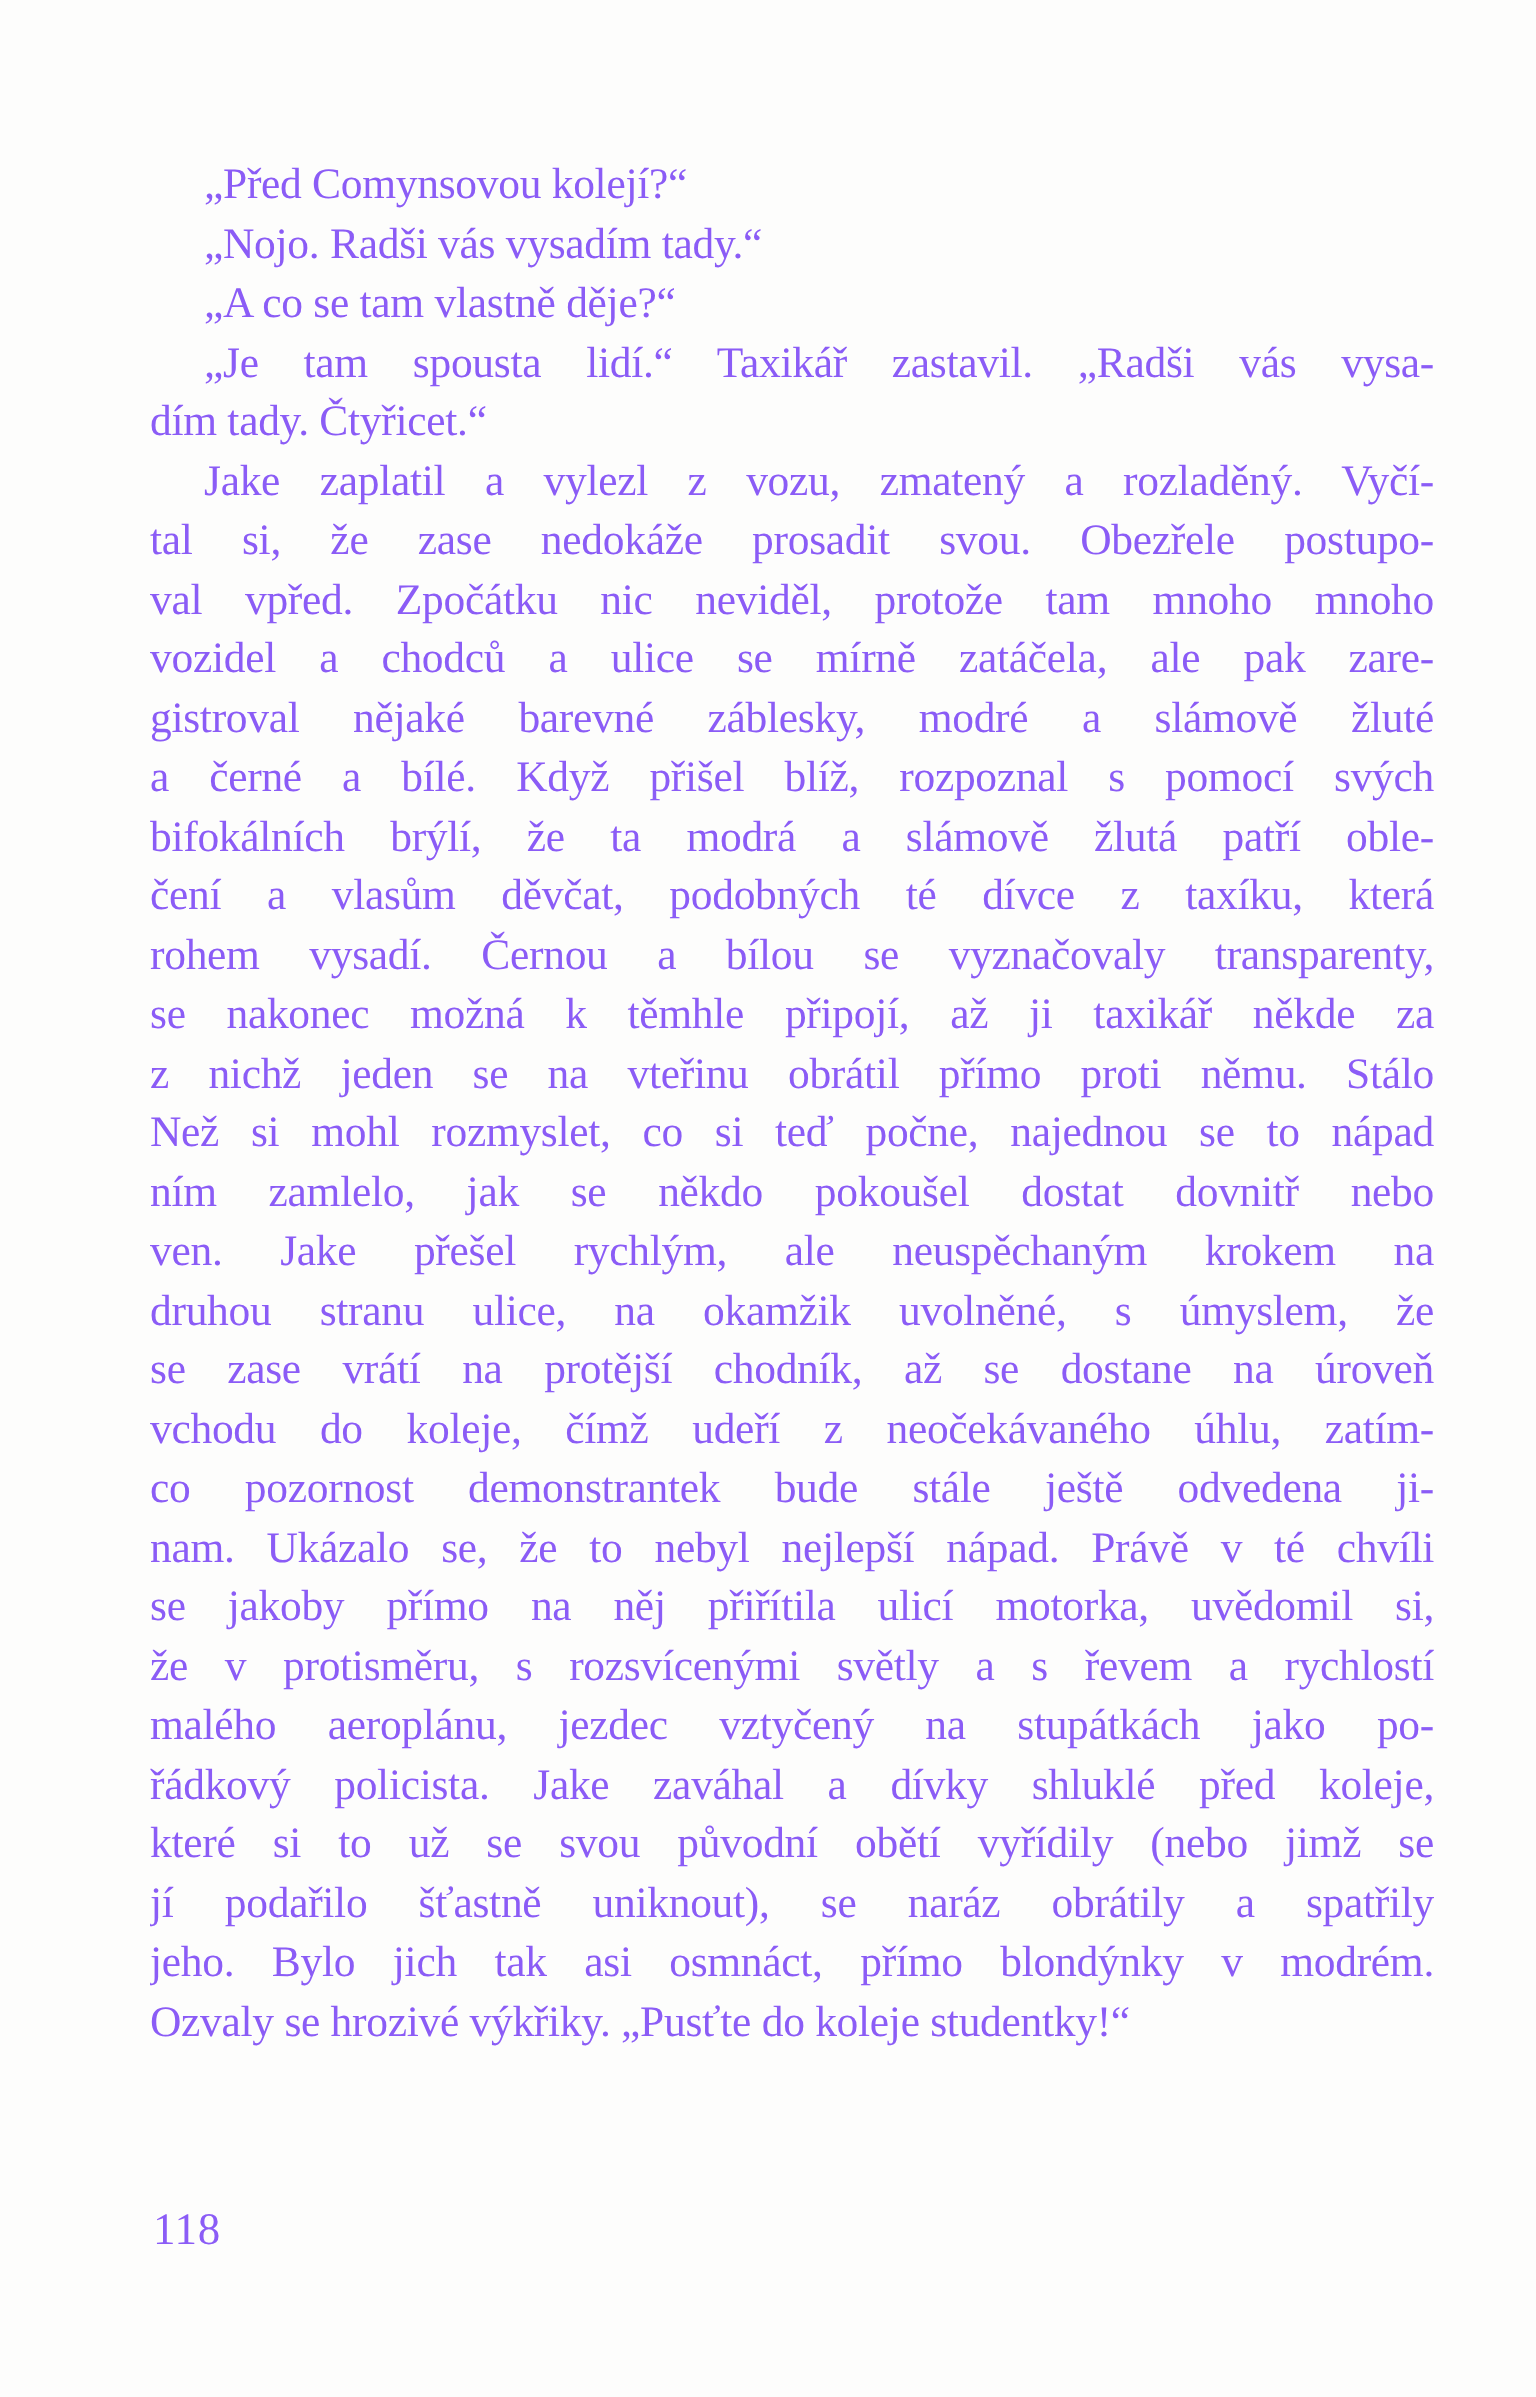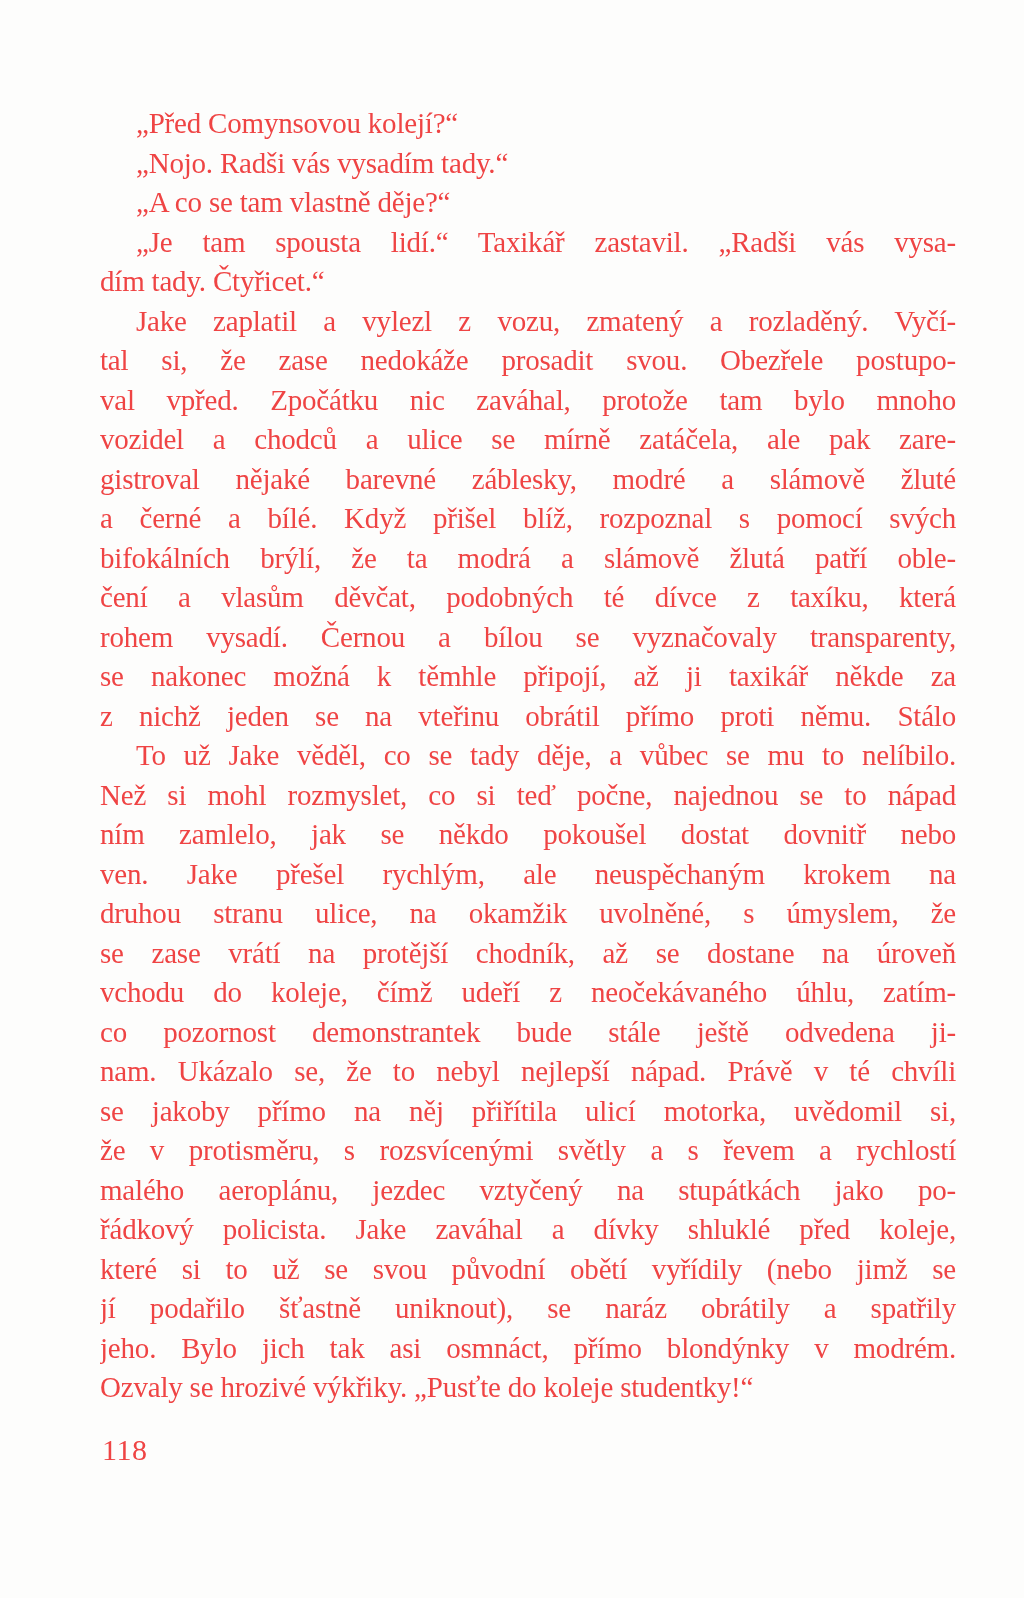--- a/index.html
+++ b/index.html
@@ -7,21 +7,21 @@
     padding: 0;
     background: #ffffff;
   }
   .page {
     position: relative;
     width: 1024px;
     height: 1598px;
     background: #fdfdfc;
     overflow: hidden;
     font-family: "Liberation Serif", "DejaVu Serif", serif;
-    color: #ef4444;
+    color: #8b5cf6;
   }
   .text-block {
     position: absolute;
     left: 100px;
     top: 104px;
     width: 856px;
     font-size: 29px;
     line-height: 39.5px;
     letter-spacing: -0.2px;
   }
@@ -34,21 +34,21 @@
   }
   .line.first {
     text-indent: 36px;
   }
   .line.last {
     text-align-last: left;
   }
   .page-number {
     position: absolute;
     left: 102px;
-    top: 1430px;
+    top: 1467px;
     font-size: 30px;
     line-height: 39px;
     letter-spacing: 0.5px;
   }
 </style>
 </head>
 <body>
 
 <div class="page">
   <div class="text-block">
@@ -61,32 +61,31 @@
       <div class="para">
         <div class="line first last">„A co se tam vlastně děje?“</div>
       </div>
       <div class="para">
         <div class="line first">„Je tam spousta lidí.“ Taxikář zastavil. „Radši vás vysa-</div>
         <div class="line last">dím tady. Čtyřicet.“</div>
       </div>
       <div class="para">
         <div class="line first">Jake zaplatil a vylezl z vozu, zmatený a rozladěný. Vyčí-</div>
         <div class="line">tal si, že zase nedokáže prosadit svou. Obezřele postupo-</div>
-        <div class="line">val vpřed. Zpočátku nic zaváhal, protože tam bylo mnoho</div>
+        <div class="line">val vpřed. Zpočátku nic neviděl, protože tam mnoho mnoho</div>
         <div class="line">vozidel a chodců a ulice se mírně zatáčela, ale pak zare-</div>
         <div class="line">gistroval nějaké barevné záblesky, modré a slámově žluté</div>
         <div class="line">a černé a bílé. Když přišel blíž, rozpoznal s pomocí svých</div>
         <div class="line">bifokálních brýlí, že ta modrá a slámově žlutá patří oble-</div>
         <div class="line">čení a vlasům děvčat, podobných té dívce z taxíku, která</div>
         <div class="line">rohem vysadí. Černou a bílou se vyznačovaly transparenty,</div>
         <div class="line">se nakonec možná k těmhle připojí, až ji taxikář někde za</div>
         <div class="line">z nichž jeden se na vteřinu obrátil přímo proti němu. Stálo</div>
       </div>
       <div class="para">
-        <div class="line first">To už Jake věděl, co se tady děje, a vůbec se mu to nelíbilo.</div>
         <div class="line">Než si mohl rozmyslet, co si teď počne, najednou se to nápad</div>
         <div class="line">ním zamlelo, jak se někdo pokoušel dostat dovnitř nebo</div>
         <div class="line">ven. Jake přešel rychlým, ale neuspěchaným krokem na</div>
         <div class="line">druhou stranu ulice, na okamžik uvolněné, s úmyslem, že</div>
         <div class="line">se zase vrátí na protější chodník, až se dostane na úroveň</div>
         <div class="line">vchodu do koleje, čímž udeří z neočekávaného úhlu, zatím-</div>
         <div class="line">co pozornost demonstrantek bude stále ještě odvedena ji-</div>
         <div class="line">nam. Ukázalo se, že to nebyl nejlepší nápad. Právě v té chvíli</div>
         <div class="line">se jakoby přímo na něj přiřítila ulicí motorka, uvědomil si,</div>
         <div class="line">že v protisměru, s rozsvícenými světly a s řevem a rychlostí</div>

